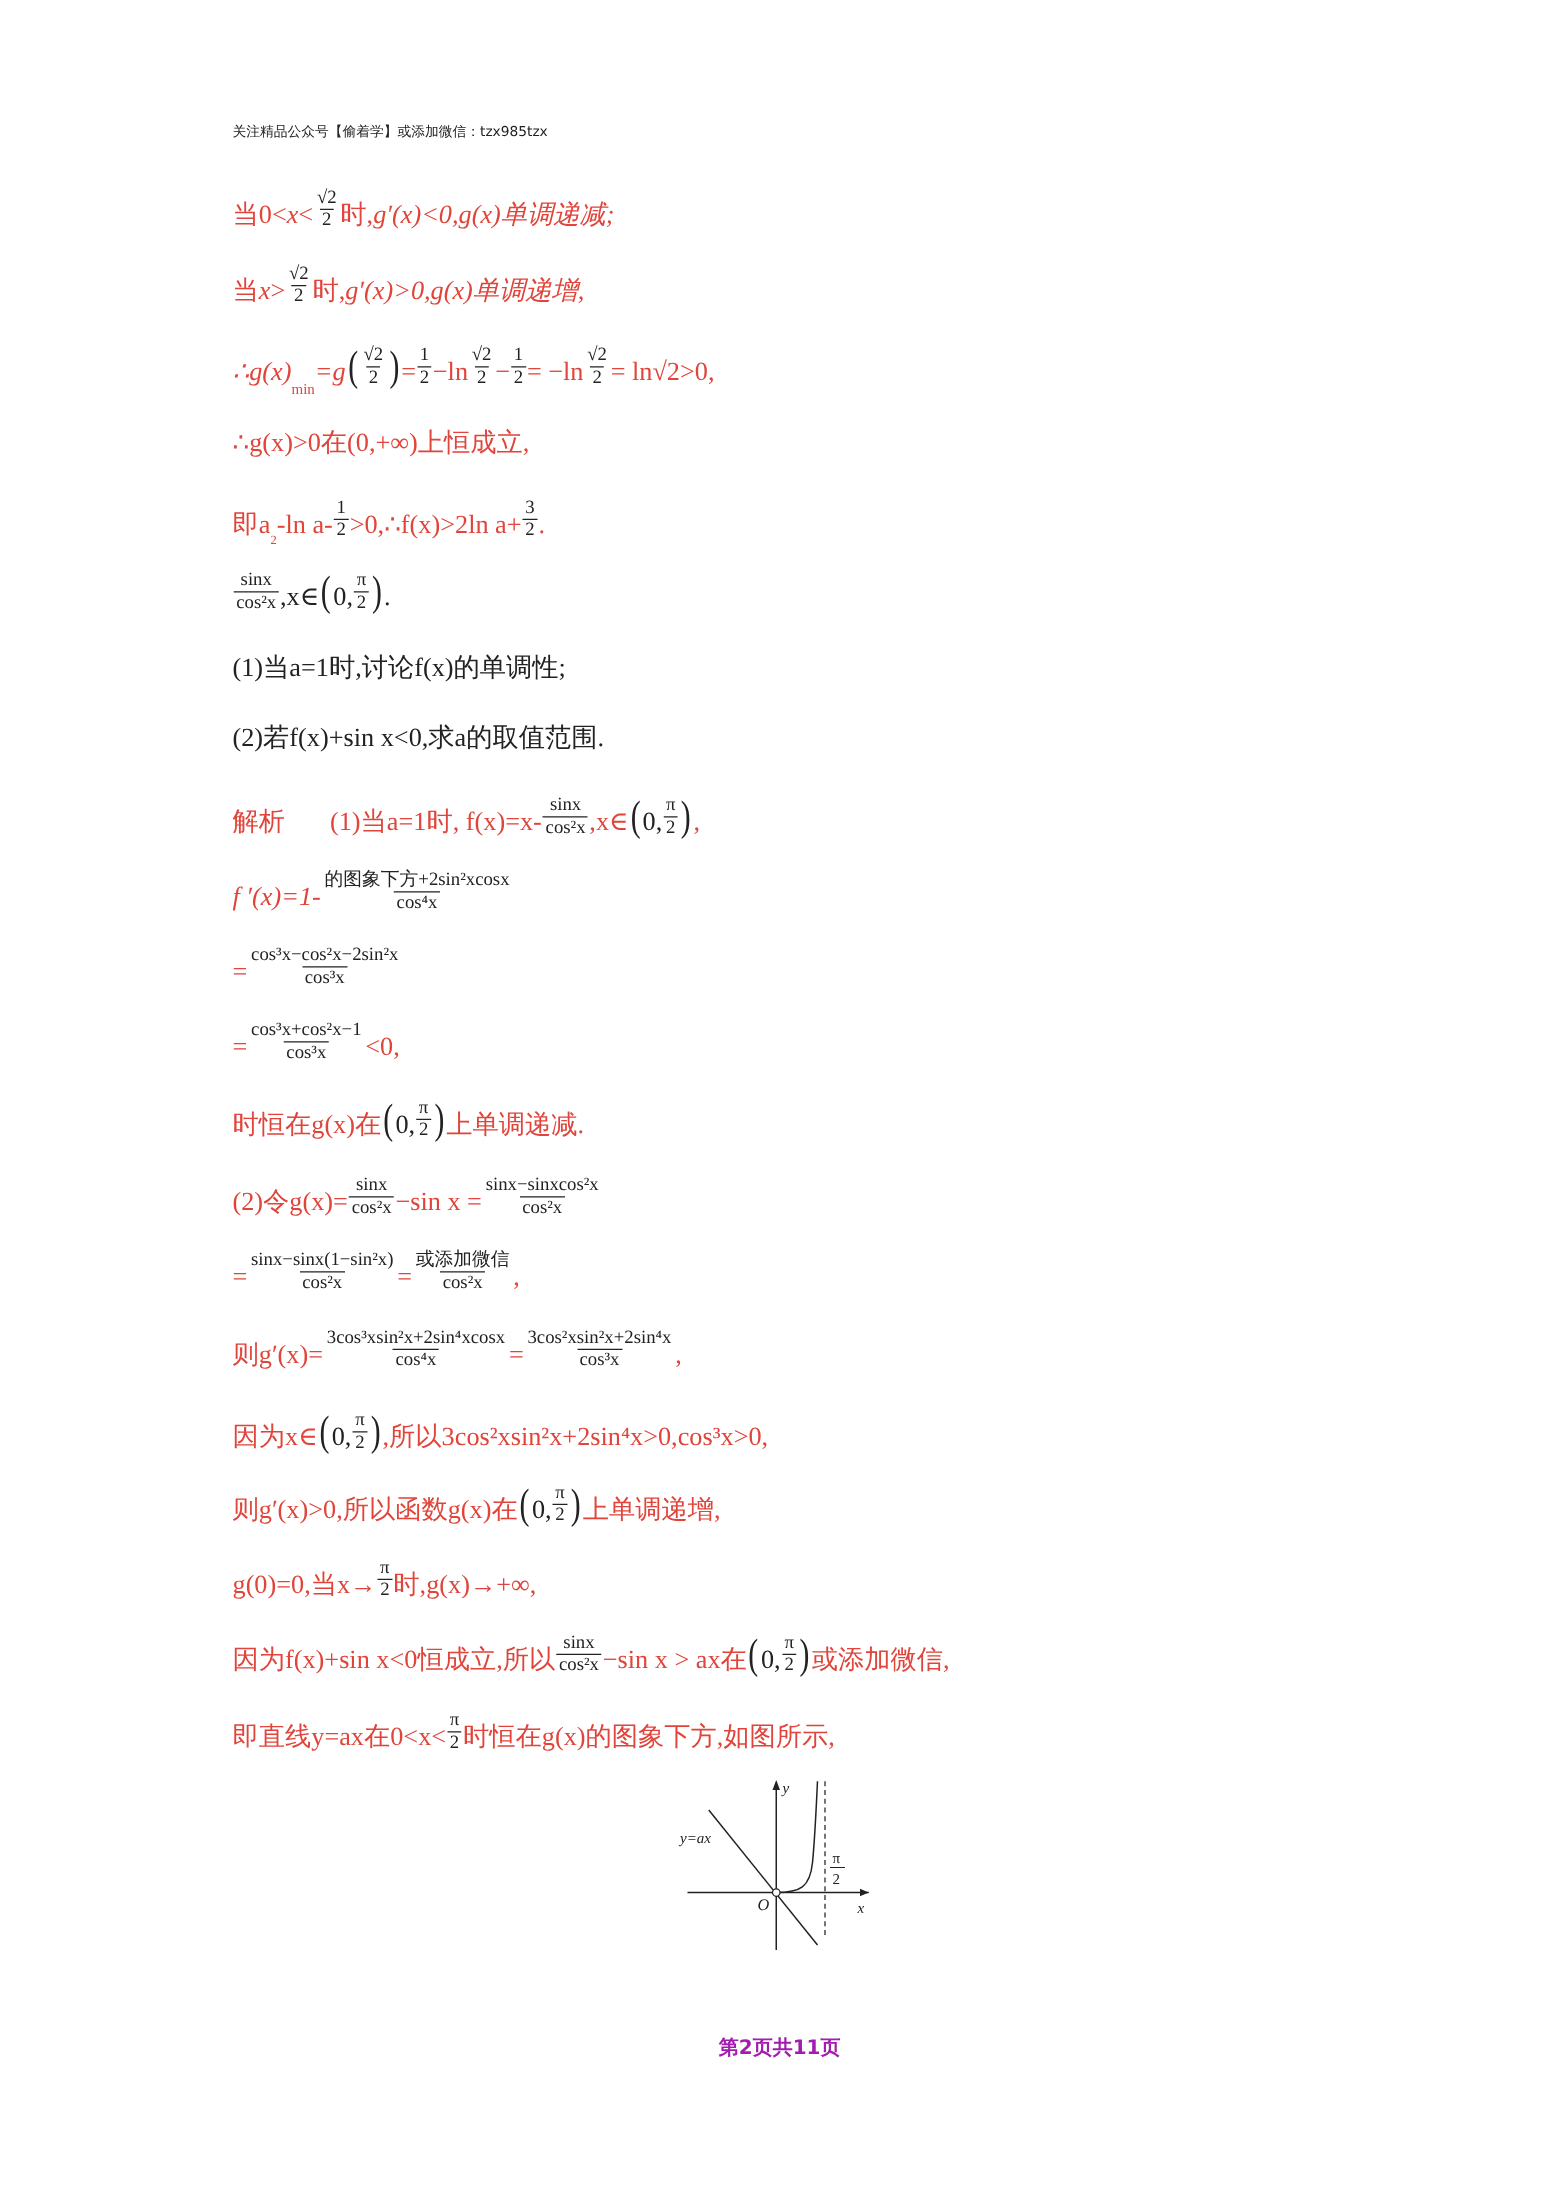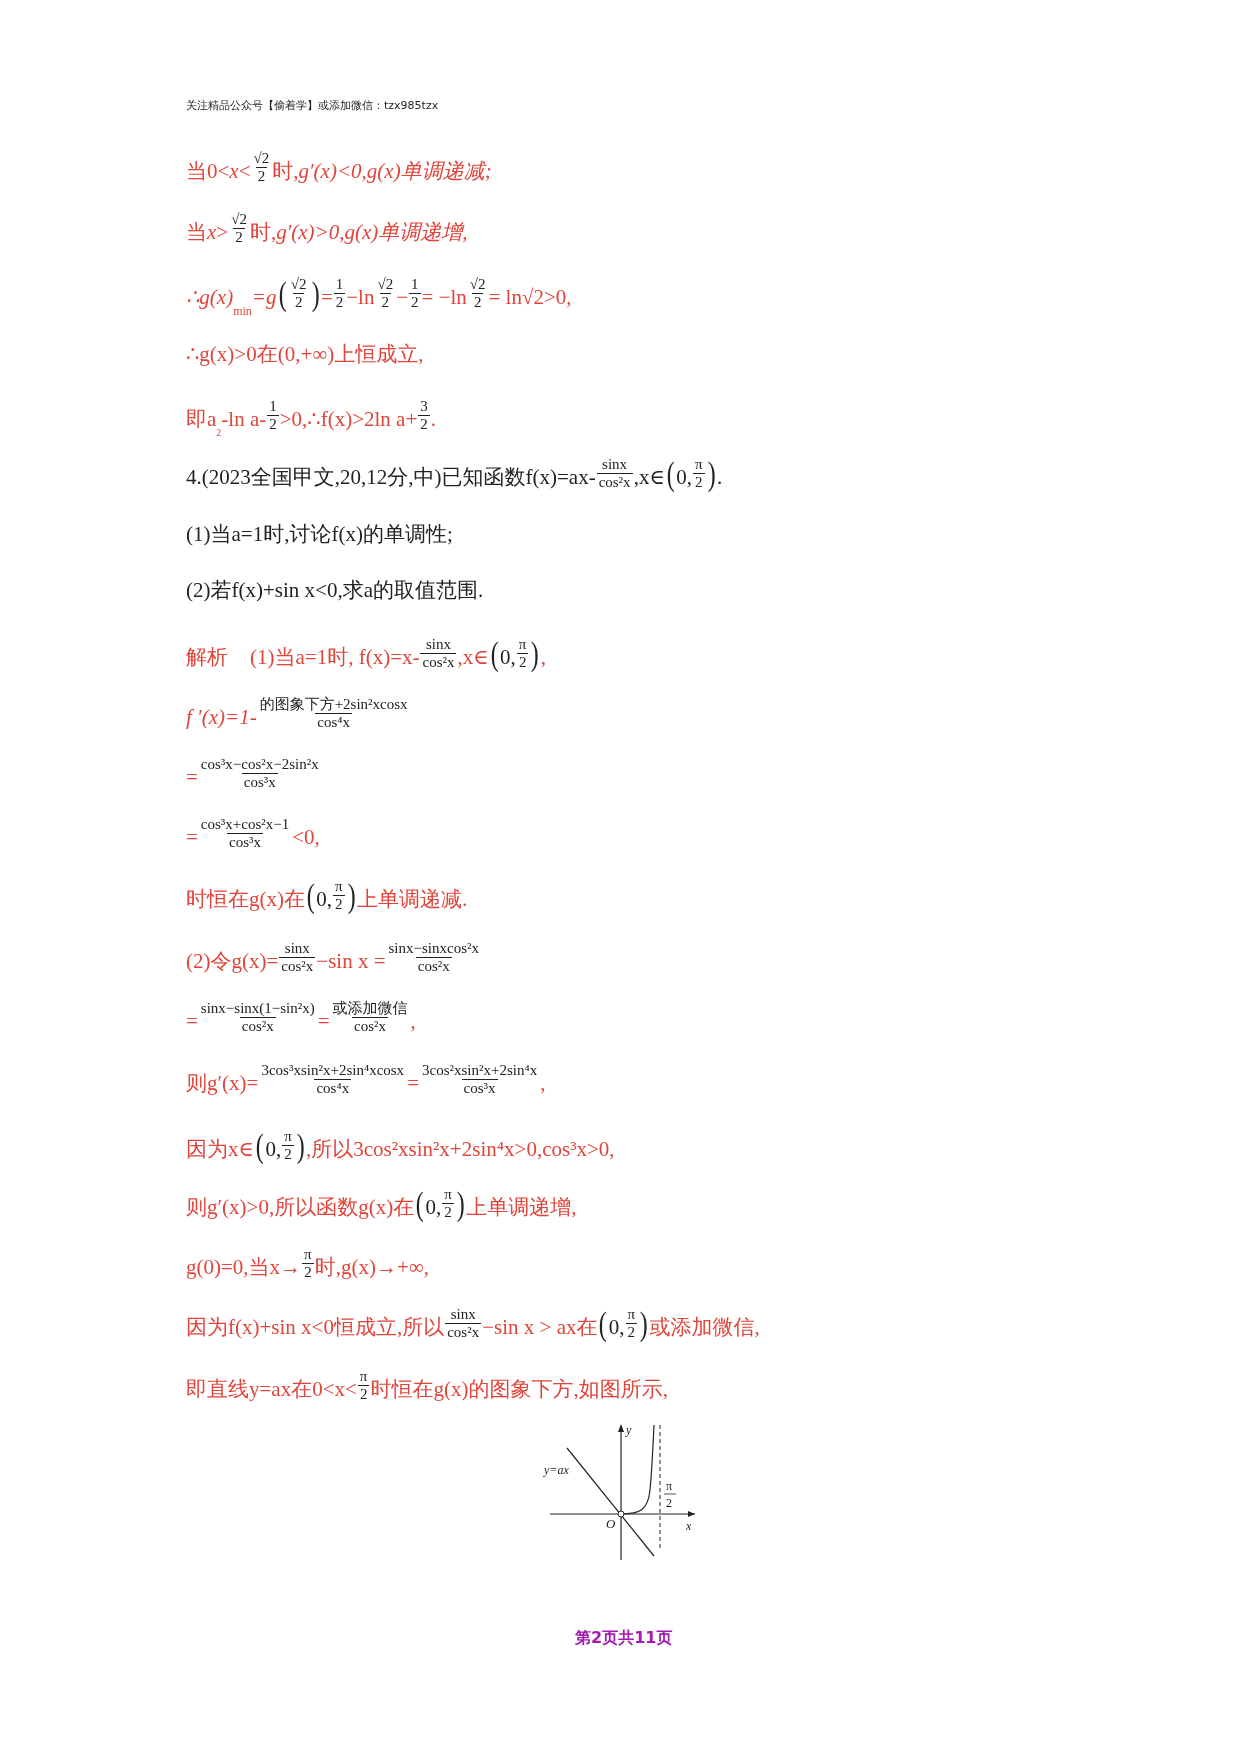--- a/index.html
+++ b/index.html
@@ -102,21 +102,20 @@
       </span>
     <span>&gt;0,∴f(x)&gt;2ln a+</span>
     <span class="frac">
         <span class="num">3</span>
         <span class="den">2</span>
       </span>
     <span>.</span>
   </div>
 
   <div class="line blk" style="top:456px">
-    <span>4.(2023全国甲文,20,12分,中)已知函数f(x)=ax-</span>
     <span class="frac">
         <span class="num">sinx</span>
         <span class="den">cos²x</span>
       </span>
     <span>,x∈</span>
     <span class="paren">(</span>
       <span>0,</span>
     <span class="frac">
         <span class="num">π</span>
         <span class="den">2</span>
@@ -127,21 +126,21 @@
 
   <div class="line blk" style="top:520px">
     <span>(1)当a=1时,讨论f(x)的单调性;</span>
   </div>
 
   <div class="line blk" style="top:576px">
     <span>(2)若f(x)+sin x&lt;0,求a的取值范围.</span>
   </div>
 
   <div class="line red" style="top:636px">
-    <span style="margin-right:22px">解析</span>
+    <span style="margin-right:36px">解析</span>
     <span>(1)当a=1时, f(x)=x-</span>
     <span class="frac">
         <span class="num">sinx</span>
         <span class="den">cos²x</span>
       </span>
     <span>,x∈</span>
     <span class="paren">(</span>
       <span class="blk">0,</span>
     <span class="frac">
         <span class="num">π</span>

